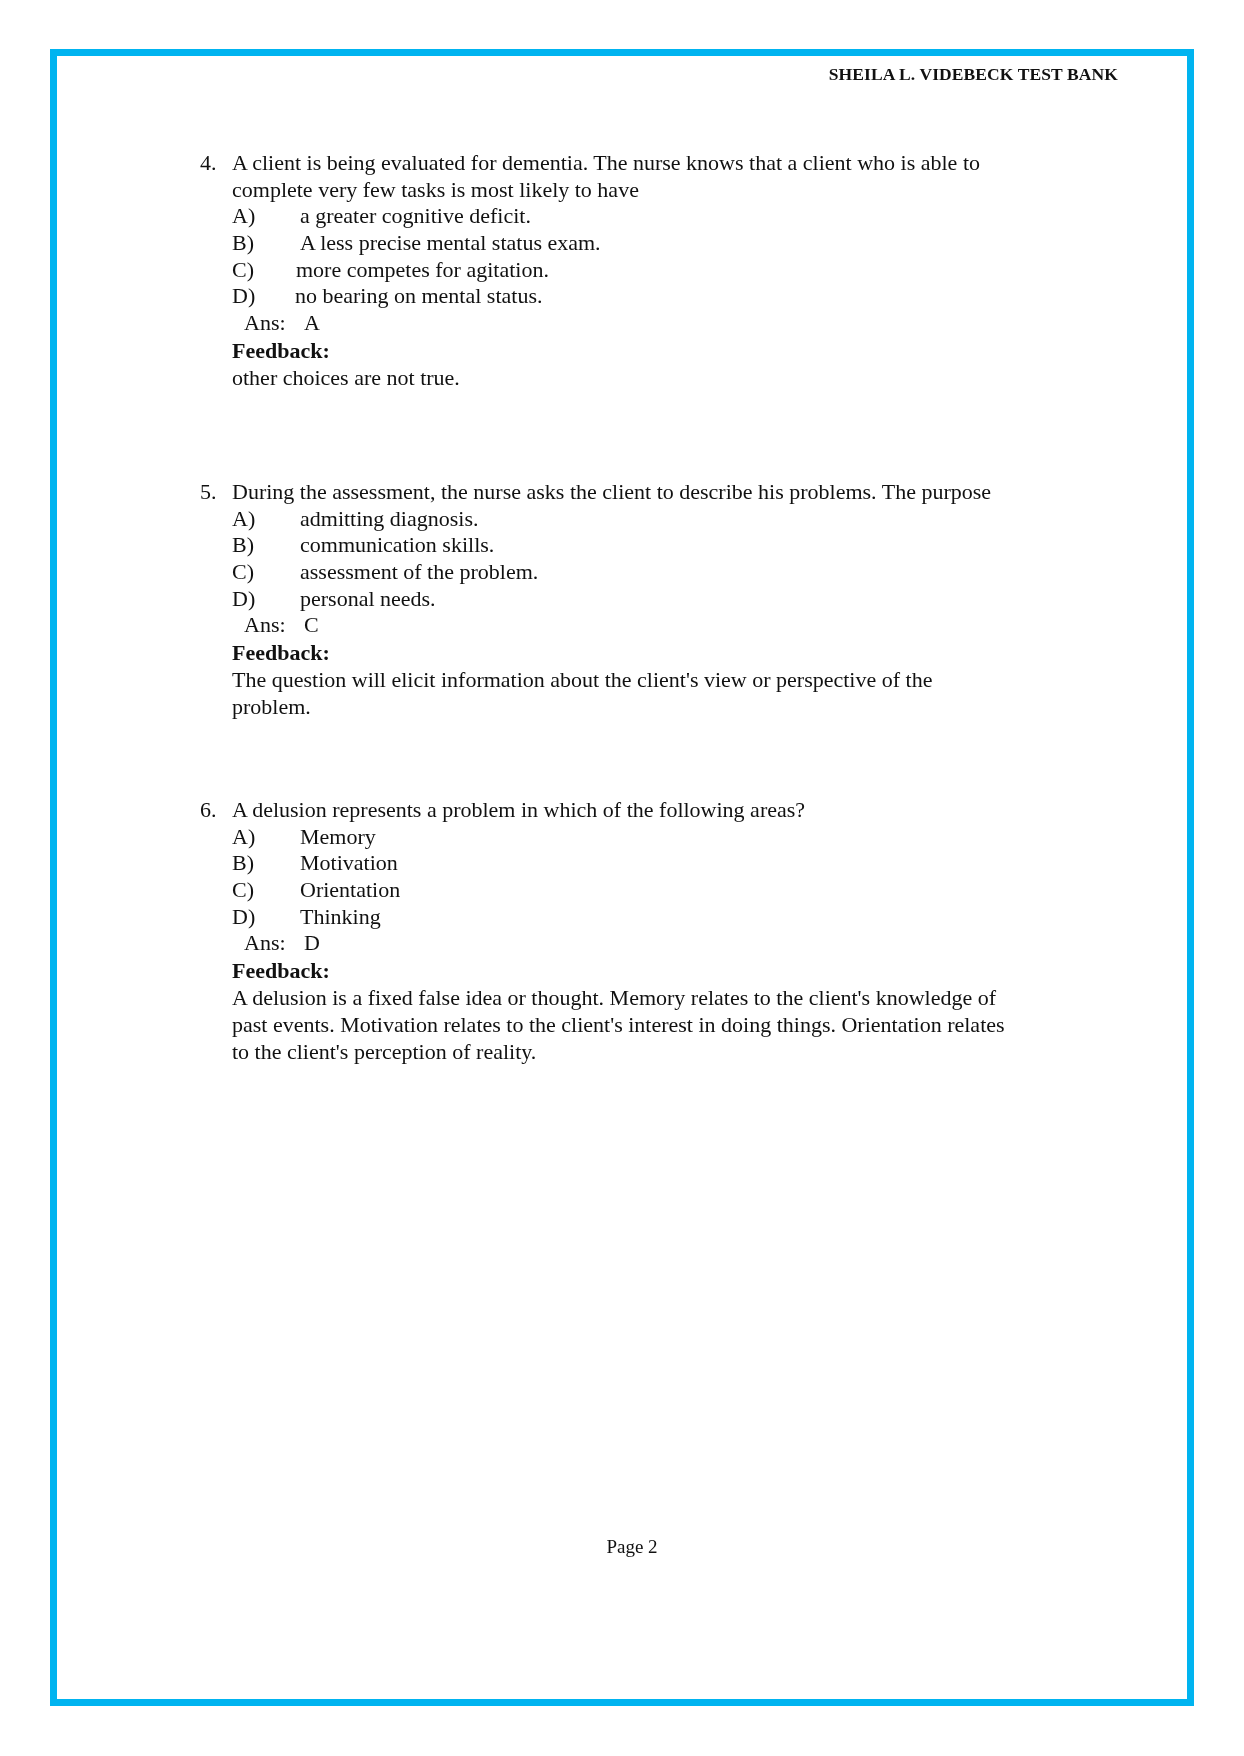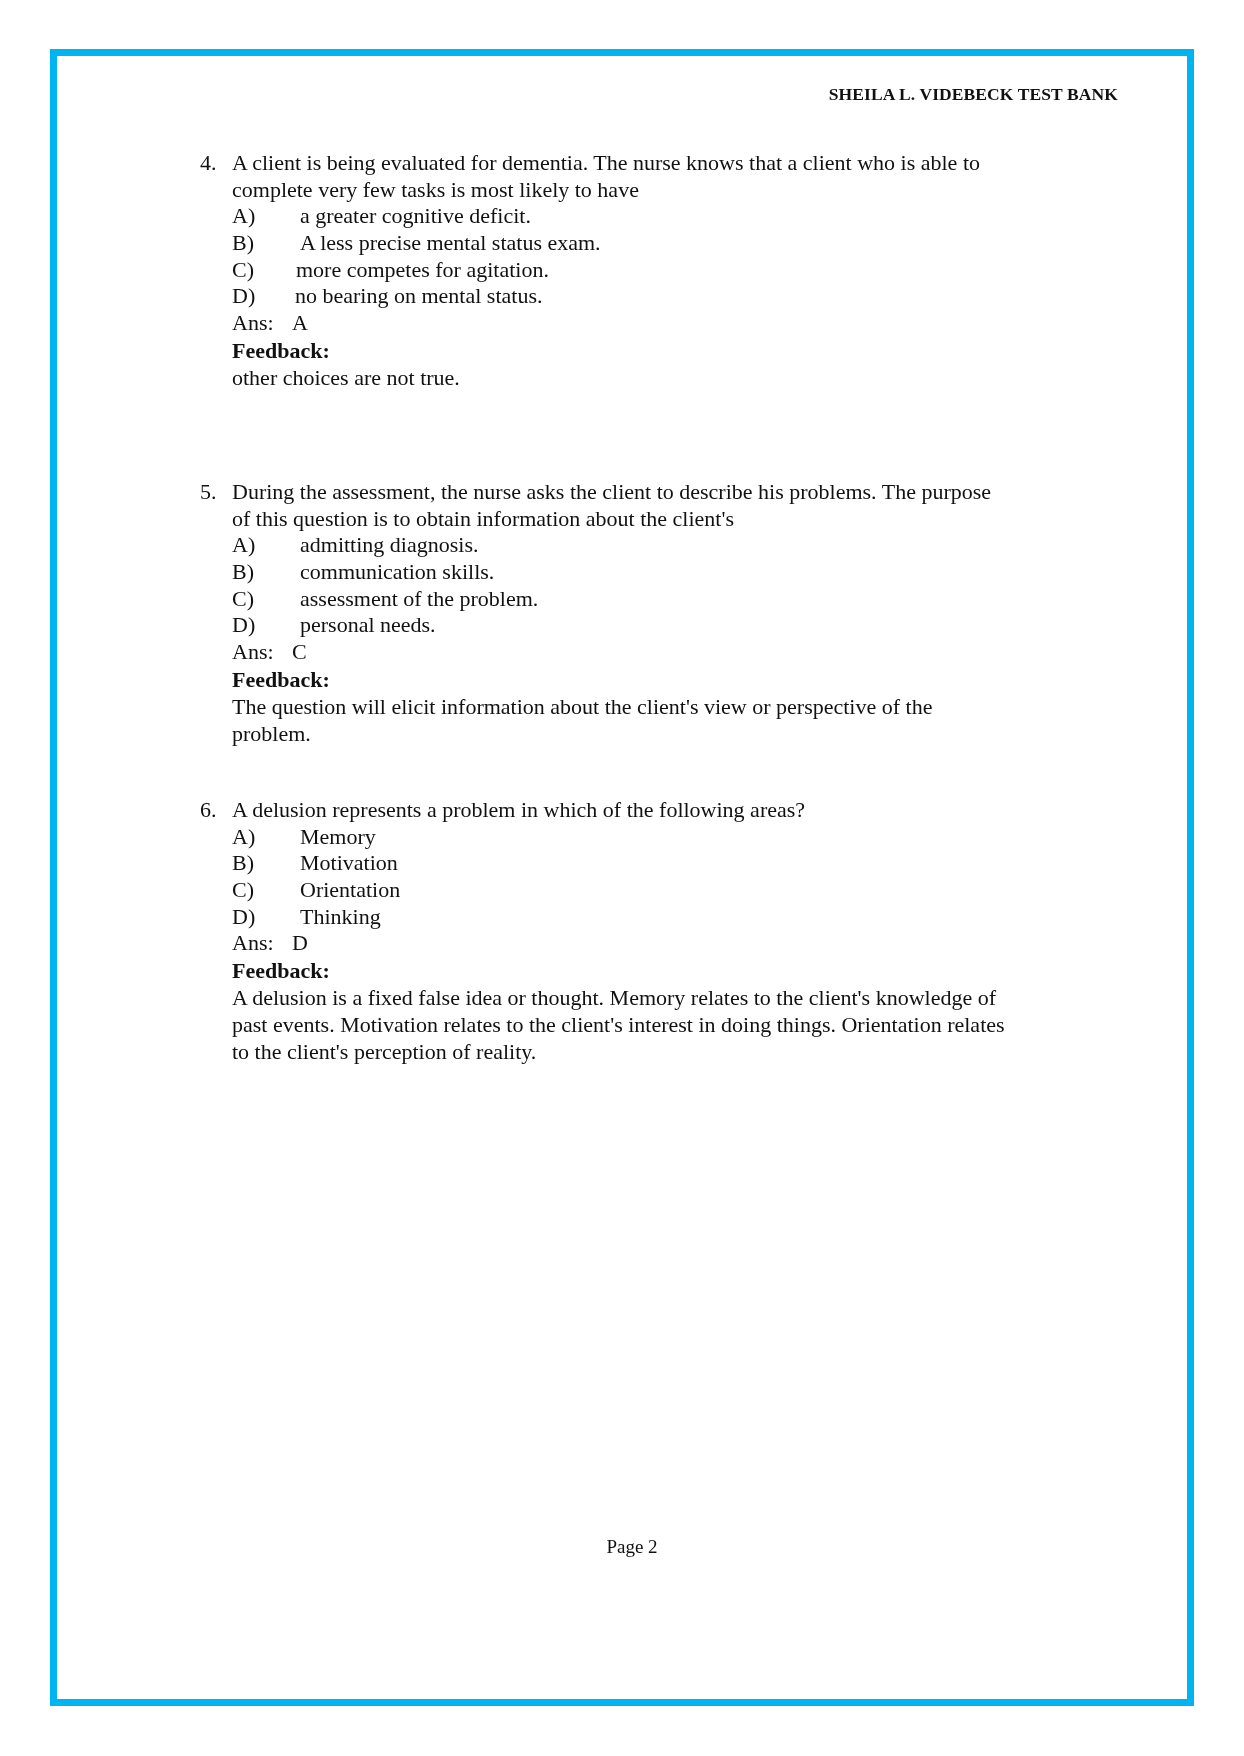--- a/index.html
+++ b/index.html
@@ -1,31 +1,31 @@
 <!DOCTYPE html>
 <html><head>
 <meta charset="utf-8">
 <style>
   html, body { margin: 0; padding: 0; background: #ffffff; }
   body { width: 1244px; height: 1756px; position: relative; overflow: hidden;
          font-family: "Liberation Serif", "DejaVu Serif", serif; color: #111111; }
   .frame { position: absolute; left: 50px; top: 49px; width: 1144px; height: 1657px;
            box-sizing: border-box; border: 7px solid #00b4f0; }
   .header { position: absolute; left: 600px; width: 518px; top: 64px; text-align: right;
-            font-weight: bold; font-size: 17.5px; line-height: 20px; letter-spacing: 0.1px; margin-top: 20px; }
+            font-weight: bold; font-size: 17.5px; line-height: 20px; letter-spacing: 0.1px; }
   .question { position: absolute; left: 200px; width: 900px; font-size: 22px; line-height: 26.7px; }
   .q-num { position: absolute; left: 0; top: 0; }
   .q-body { position: absolute; left: 32px; top: 0; width: 870px; }
   .line { display: block; white-space: nowrap; height: 26.7px; }
   .opt { position: relative; display: block; height: 26.7px; white-space: nowrap; }
   .opt-label { position: absolute; left: 0; }
   .opt-text { position: absolute; left: 68px; }
   .opt-text.shift4 { left: 64px; }
   .opt-text.shift3 { left: 63px; }
-  .ans { position: relative; display: block; height: 28px; }
+  .ans { position: relative; display: block; height: 28px; margin-left: 12px; }
   .ans-label { position: absolute; left: 0; }
   .ans-value { position: absolute; left: 60px; }
   .fb-title { display: block; font-weight: bold; height: 26.7px; }
   .footer { position: absolute; left: 0; width: 1264px; top: 1536px; text-align: center;
             font-size: 19px; line-height: 22px; }
 </style>
 </head>
 <body>
 
 <div class="frame"></div>
@@ -59,21 +59,20 @@
     </div>
     <span class="fb-title">Feedback:</span>
     <span class="line">other choices are not true.</span>
   </div>
 </div>
 
 <div class="question" style="top:479px;">
   <span class="q-num">5.</span>
   <div class="q-body">
     <span class="line">During the assessment, the nurse asks the client to describe his problems. The purpose</span>
-    <span class="line">of this question is to obtain information about the client's</span>
     <div class="opt">
       <span class="opt-label">A)</span>
       <span class="opt-text">admitting diagnosis.</span>
     </div>
     <div class="opt">
       <span class="opt-label">B)</span>
       <span class="opt-text">communication skills.</span>
     </div>
     <div class="opt">
       <span class="opt-label">C)</span>

